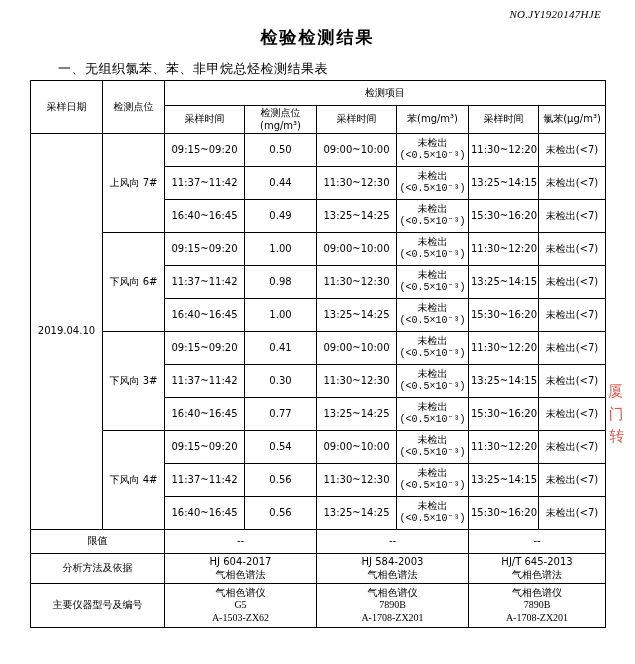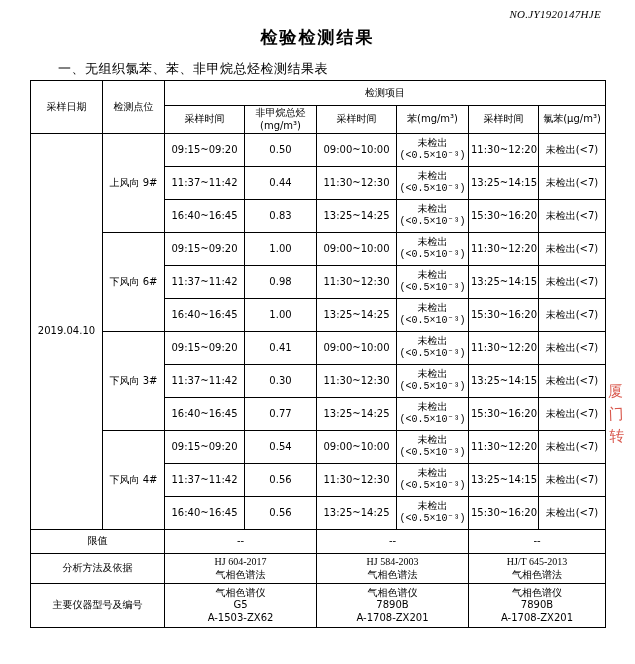--- a/index.html
+++ b/index.html
@@ -75,25 +75,25 @@
     line-height: 1.25;
     font-size: 9.5px;
     font-family: Liberation Mono, monospace;
   }
   .nd .l1 { display:block; }
   .nd .l2 { display:block; }
   .row-h { height: 33px; }
   .meth {
     font-size: 10px;
     line-height: 1.3;
-    font-family: Liberation Serif, serif;
   }
   .instr {
     font-size: 10px;
     line-height: 1.3;
+    font-family: Liberation Serif, serif;
   }
   .stamp {
     position: absolute;
     right: 6px;
     top: 380px;
     width: 26px;
     color: #d23b2e;
     font-size: 15px;
     line-height: 1.5;
     text-align: center;
@@ -122,31 +122,31 @@
     <col style="width:67px">
   </colgroup>
   <tbody>
     <tr>
       <td class="hdr-big" rowspan="3">采样日期</td>
       <td class="hdr-big" rowspan="3">检测点位</td>
       <td class="hdr-big" colspan="6" style="height:22px">检测项目</td>
     </tr>
     <tr>
       <td class="hdr-mid" rowspan="2">采样时间</td>
-      <td class="hdr-mid" rowspan="2">非甲烷总烃(mg/m³)</td>
+      <td class="hdr-mid" rowspan="2">检测点位(mg/m³)</td>
       <td class="hdr-mid" rowspan="2">采样时间</td>
       <td class="hdr-mid" rowspan="2">苯(mg/m³)</td>
       <td class="hdr-mid" rowspan="2">采样时间</td>
       <td class="hdr-mid" rowspan="2">氯苯(μg/m³)</td>
     </tr>
     <tr></tr>
 
     <tr class="row-h">
       <td class="cell-date" rowspan="12">2019.04.10</td>
-      <td class="cell-pt" rowspan="3">上风向 9#</td>
+      <td class="cell-pt" rowspan="3">上风向 7#</td>
       <td>09:15~09:20</td>
       <td>0.50</td>
       <td>09:00~10:00</td>
       <td class="nd">
           <span class="l1">未检出</span>
           <span class="l2">(&lt;0.5×10⁻³)</span>
         </td>
       <td>11:30~12:20</td>
       <td>未检出(&lt;7)</td>
     </tr>
@@ -156,21 +156,21 @@
       <td>11:30~12:30</td>
       <td class="nd">
           <span class="l1">未检出</span>
           <span class="l2">(&lt;0.5×10⁻³)</span>
         </td>
       <td>13:25~14:15</td>
       <td>未检出(&lt;7)</td>
     </tr>
     <tr class="row-h">
       <td>16:40~16:45</td>
-      <td>0.83</td>
+      <td>0.49</td>
       <td>13:25~14:25</td>
       <td class="nd">
           <span class="l1">未检出</span>
           <span class="l2">(&lt;0.5×10⁻³)</span>
         </td>
       <td>15:30~16:20</td>
       <td>未检出(&lt;7)</td>
     </tr>
 
     <tr class="row-h">

